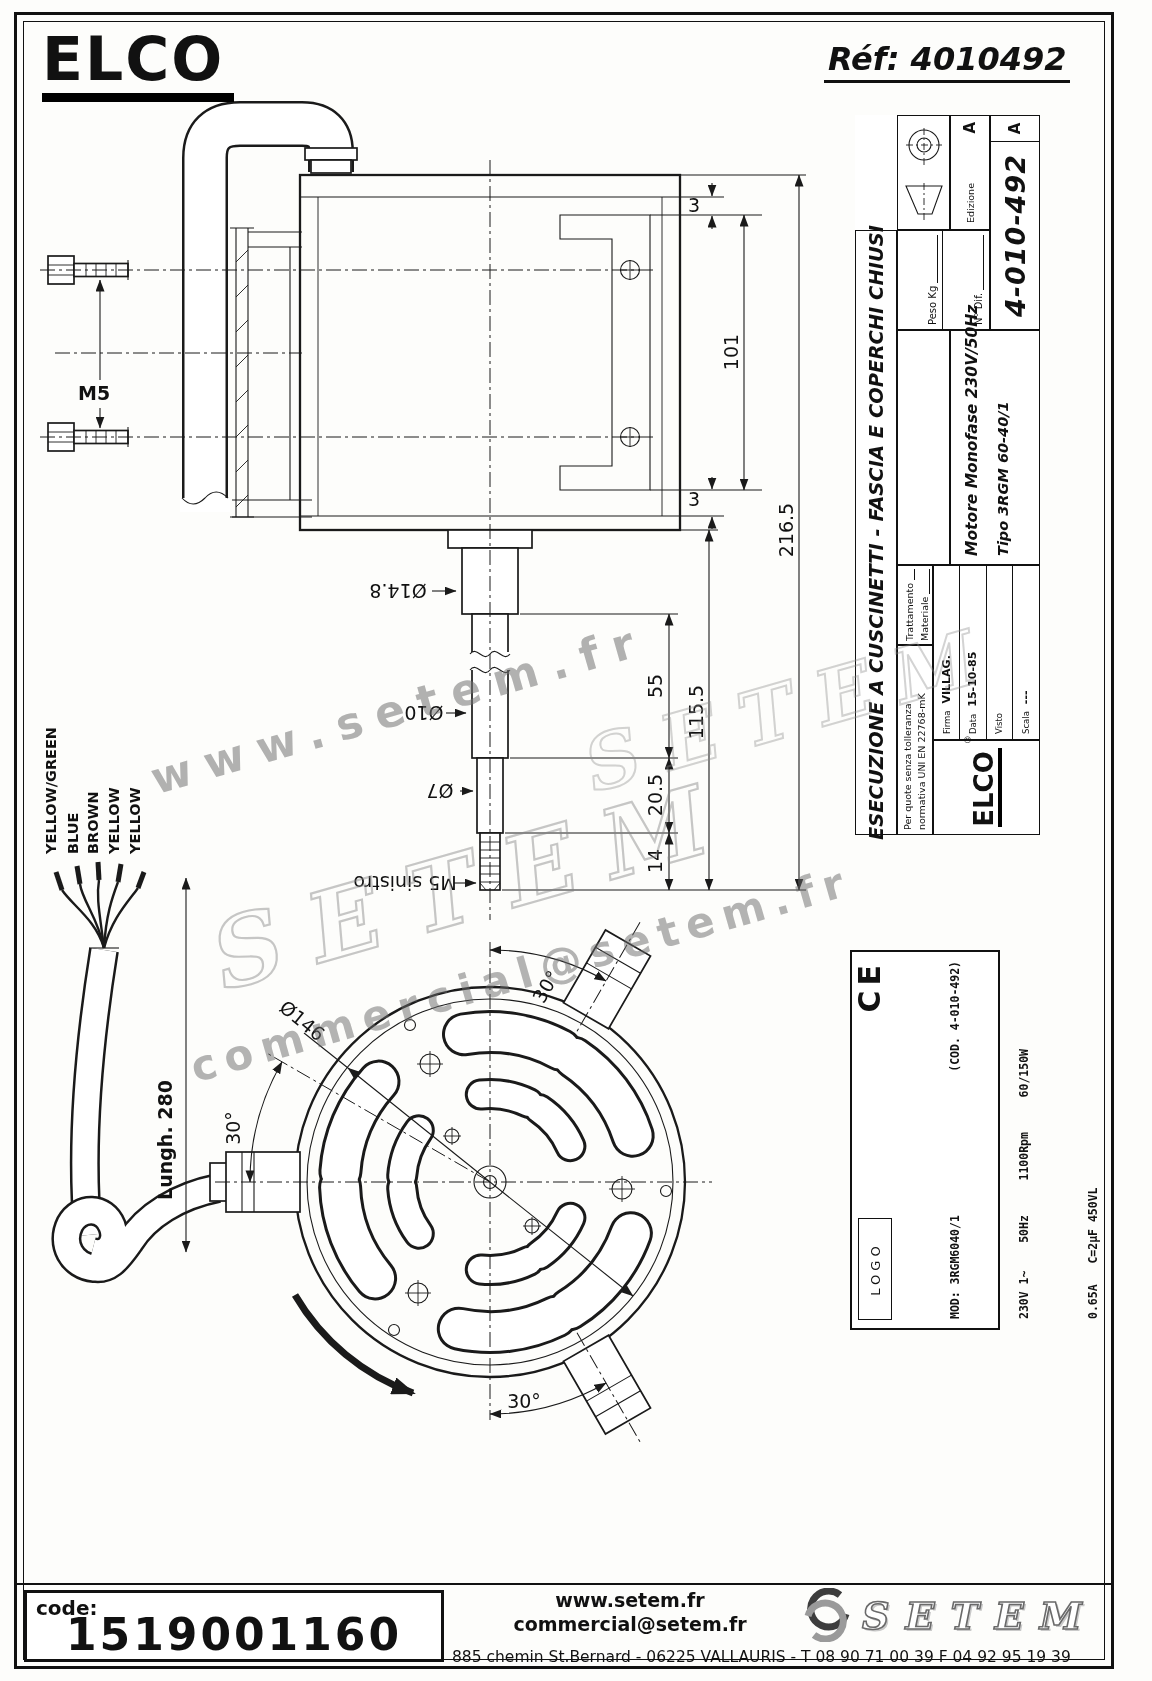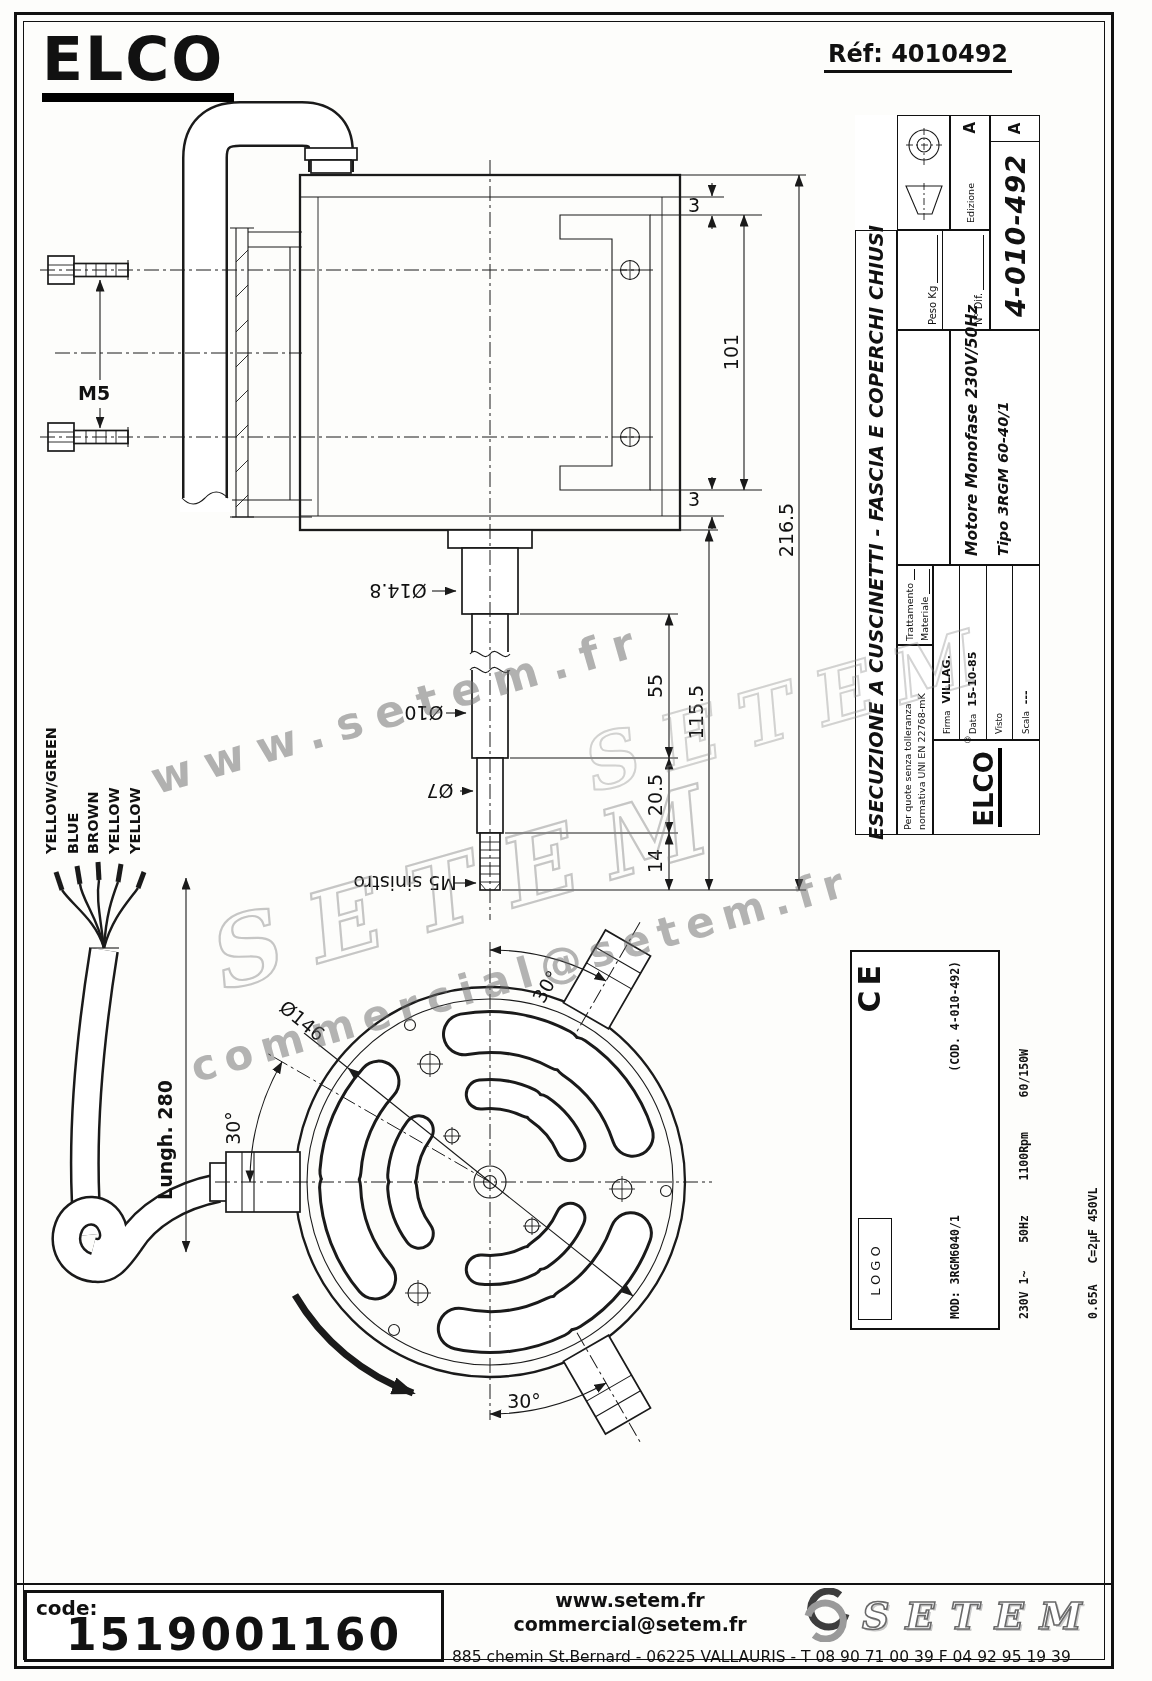--- a/index.html
+++ b/index.html
@@ -1,21 +1,21 @@
 <!DOCTYPE html>
 <html><head>
 <meta charset="utf-8">
 <style>
   html,body{margin:0;padding:0;background:#ddd;}
   .page{position:relative;width:1152px;height:1681px;background:#fdfdfb;font-family:"DejaVu Sans",sans-serif;color:#111;overflow:hidden;}
   .b-outer{position:absolute;left:14px;top:12px;right:38px;bottom:12px;border:3.5px solid #111;}
   .b-inner{position:absolute;left:23px;top:21px;right:47px;bottom:21px;border:1.2px solid #111;}
 
   .elco-main{position:absolute;left:42px;top:28px;z-index:3;font-weight:900;font-size:60px;line-height:1.05;letter-spacing:2px;border-bottom:9px solid #000;padding:0 10px 2px 0;}
-  .ref{position:absolute;left:824px;top:40px;z-index:3;font-size:24px;font-weight:bold;border-bottom:3.5px solid #111;padding:0 4px 2px 4px;}
+  .ref{position:absolute;left:824px;top:40px;z-index:3;font-size:32px;font-weight:bold;font-style:italic;border-bottom:3.5px solid #111;padding:0 4px 2px 4px;}
 
   svg.draw{position:absolute;left:0;top:0;z-index:1;}
   .ln{stroke:#1a1a1a;stroke-width:2.3;fill:none;}
   .lt{stroke:#1a1a1a;stroke-width:1.1;fill:none;}
   .lh{stroke:#1a1a1a;stroke-width:.9;fill:none;}
   .lf{stroke:#1a1a1a;stroke-width:1.7;fill:#fff;}
   .cl{stroke:#1a1a1a;stroke-width:1;fill:none;stroke-dasharray:15 4 3 4;}
   .dim{stroke:#1a1a1a;stroke-width:1.1;fill:none;}
   .tubeB{stroke:#1a1a1a;fill:none;}
   .tubeW{stroke:#fff;fill:none;}

